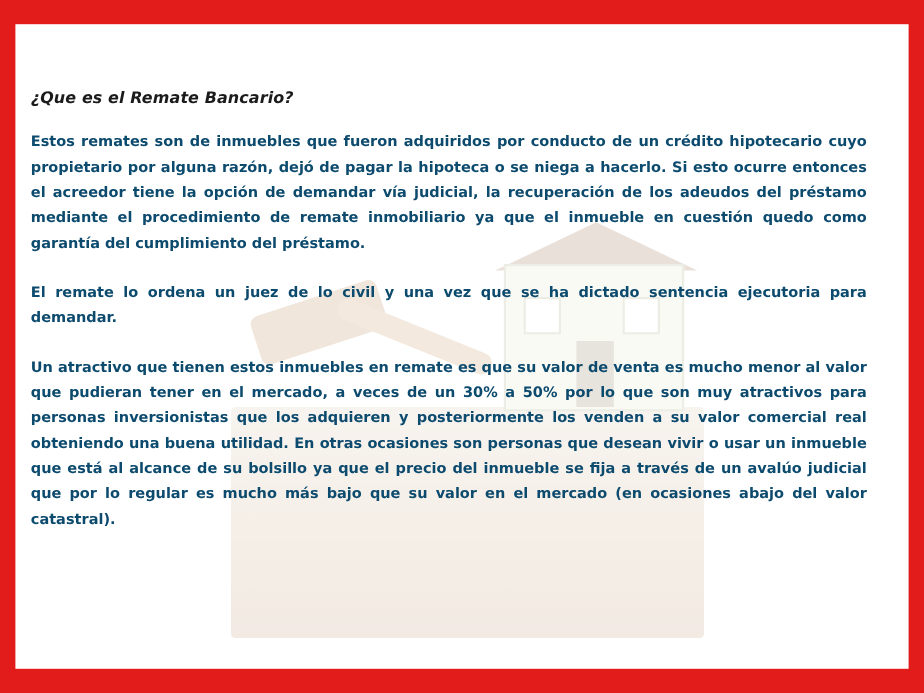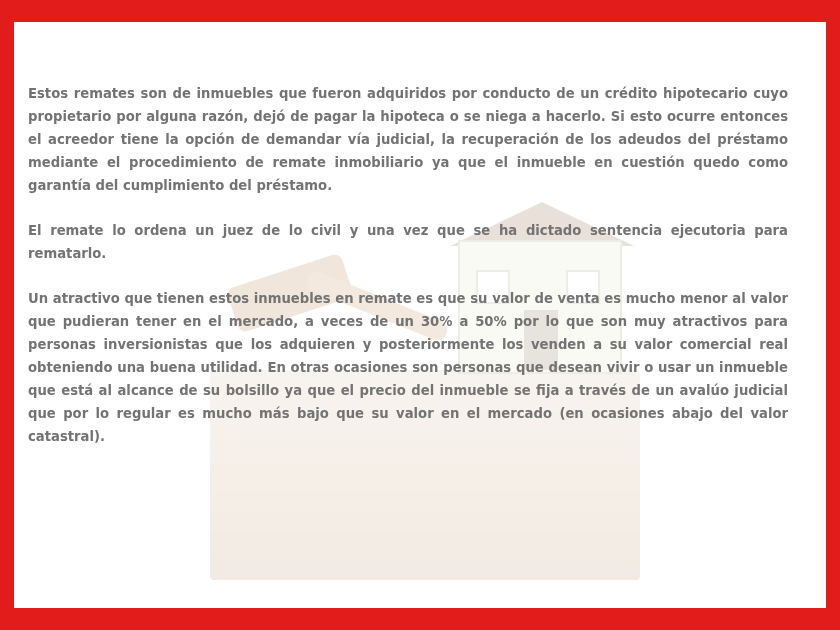--- a/index.html
+++ b/index.html
@@ -147,21 +147,21 @@
     font-size: 14.5px;
     color: #1b1b1b;
     letter-spacing: 0.1px;
     margin: 0 0 20px 0;
   }
   .para {
     font-family: "DejaVu Sans", sans-serif;
     font-weight: bold;
     font-size: 13.2px;
     line-height: 23px;
-    color: #737373;
+    color: #0c4a6e;
     margin: 0 0 22px 0;
     text-align: justify;
     position: relative;
     z-index: 2;
   }
   .para.spaced {
     word-spacing: 2.5px;
   }
   .heading.second {
     margin-top: 4px;
@@ -187,22 +187,23 @@
     <div class="house-roof"></div>
     <div class="house-body"></div>
     <div class="house-win-a"></div>
     <div class="house-win-b"></div>
     <div class="house-door"></div>
     <div class="gavel-head"></div>
     <div class="gavel-handle"></div>
   </div>
 
   <div class="content">
+    <h2 class="heading block">¿Que es el Remate Bancario?</h2>
 
     <p class="para block">Estos remates son de inmuebles que fueron adquiridos por conducto de un crédito hipotecario cuyo propietario por alguna razón, dejó de pagar la hipoteca o se niega a hacerlo. Si esto ocurre entonces el acreedor tiene la opción de demandar vía judicial, la recuperación de los adeudos del préstamo mediante el procedimiento de remate inmobiliario ya que el inmueble en cuestión quedo como garantía del cumplimiento del préstamo.</p>
 
-    <p class="para spaced block">El remate lo ordena un juez de lo civil y una vez que se ha dictado sentencia ejecutoria para rematarlo.</p>
+    <p class="para spaced block">El remate lo ordena un juez de lo civil y una vez que se ha dictado sentencia ejecutoria para demandar.</p>
 
 
     <p class="para block">Un atractivo que tienen estos inmuebles en remate es que su valor de venta es mucho menor al valor que pudieran tener en el mercado, a veces de un 30% a 50% por lo que son muy atractivos para personas inversionistas que los adquieren y posteriormente los venden a su valor comercial real obteniendo una buena utilidad. En otras ocasiones son personas que desean vivir o usar un inmueble que está al alcance de su bolsillo ya que el precio del inmueble se fija a través de un avalúo judicial que por lo regular es mucho más bajo que su valor en el mercado (en ocasiones abajo del valor catastral).</p>
   </div>
 
 </div>
 
 </body></html>

